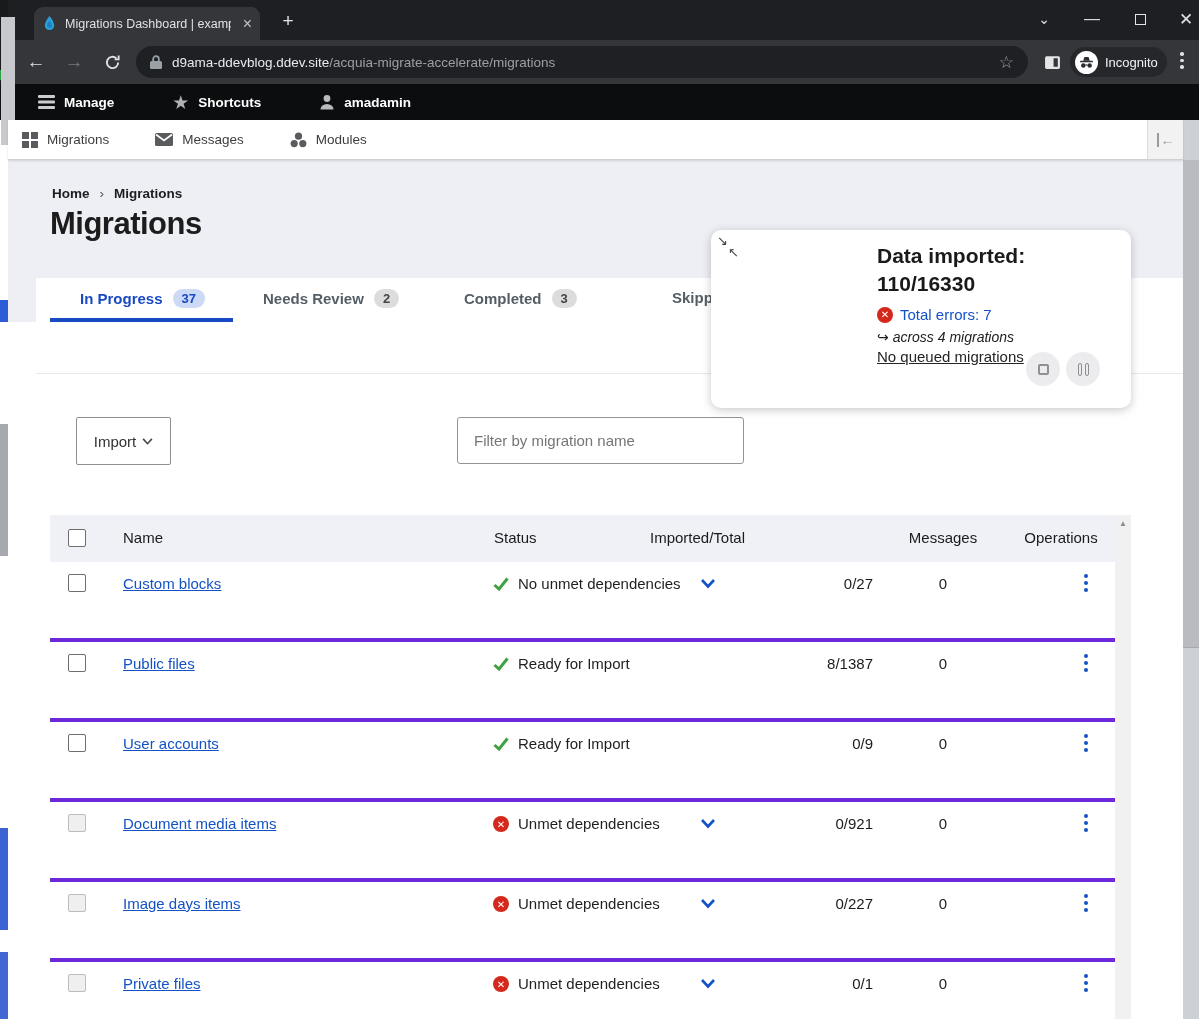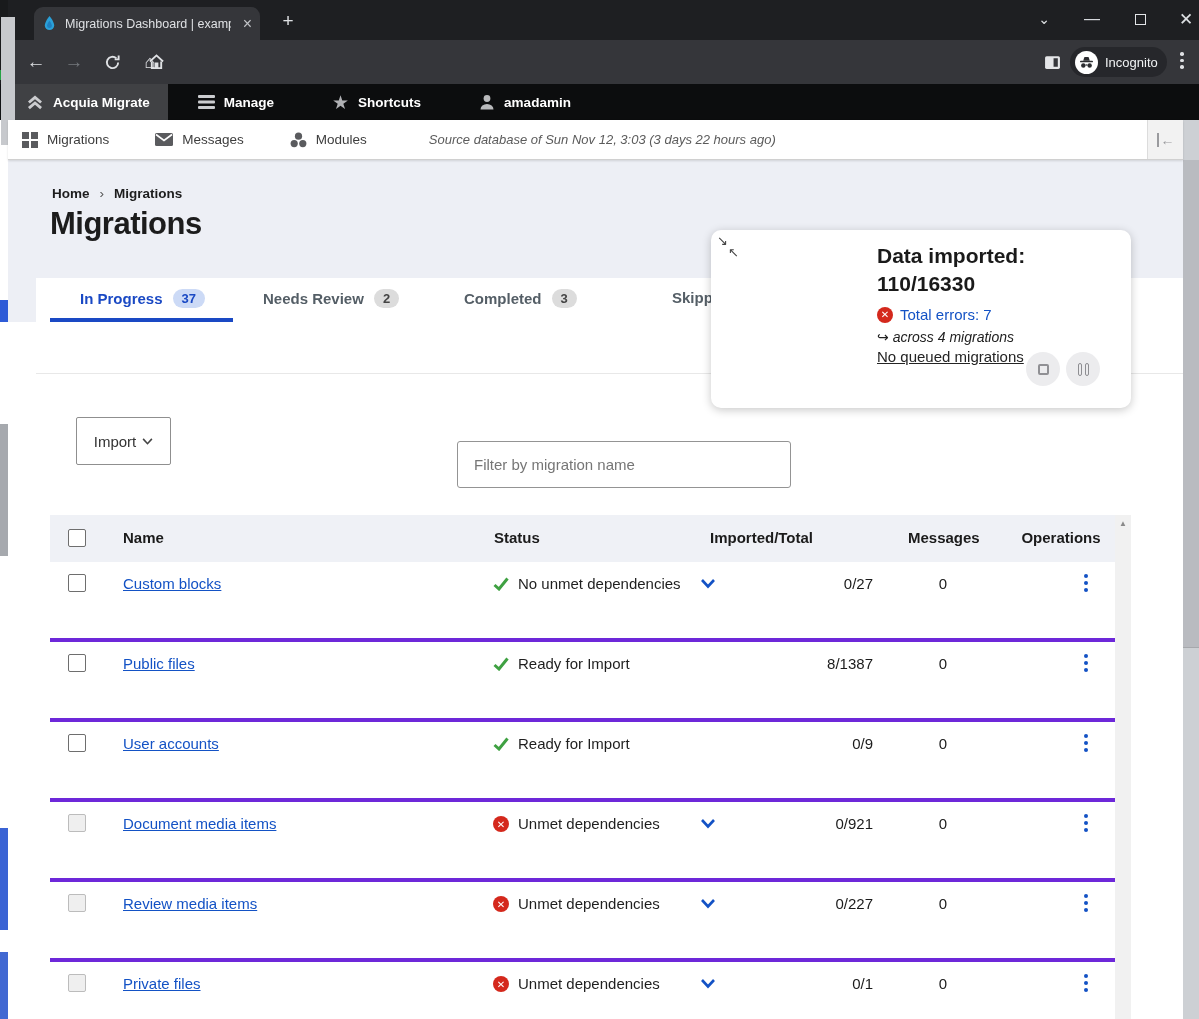--- a/index.html
+++ b/index.html
@@ -73,22 +73,22 @@
   .tabitem.active .tabbadge { background:#ccdaf6; color:#1a49c4; }
   .tab-underline { left:50px; top:318px; width:183px; height:4px; background:#1a49c4; }
 
   .section-divider { left:36px; top:373px; width:1147px; height:1px; background:#e8e8e8; }
 
   
   .btn-import { left:76px; top:417px; width:95px; height:48px; background:#fff; border:1px solid #8f8f8f; border-radius:2px;
                 display:flex; align-items:center; justify-content:center; gap:6px; font-size:15px; color:#333; }
   .btn-disabled { left:180px; top:417px; width:221px; height:48px; background:#ced2d8; border-radius:3px;
                   display:flex; align-items:center; justify-content:center; font-size:15px; font-weight:bold; color:#68707a; }
-  .filter-input { left:457px; top:417px; width:334px; height:47px; border:1px solid #949494; border-radius:3px;
-                  font-size:15px; color:#c2410c; padding:0 16px; font-family:"Liberation Sans","DejaVu Sans",sans-serif;margin-top:24px; }
+  .filter-input { left:457px; top:417px; width:287px; height:47px; border:1px solid #949494; border-radius:3px;
+                  font-size:15px; color:#c2410c; padding:0 16px; font-family:"Liberation Sans","DejaVu Sans",sans-serif; }
   .filter-input::placeholder { color:#767676; }
 
   
   .card { left:711px; top:230px; width:420px; height:178px; background:#fff; border-radius:10px;
           box-shadow:0 2px 10px rgba(0,0,0,.22); z-index:20; }
   .card-arrow { position:absolute; font-size:13px; color:#444; line-height:1; }
   .ring { position:absolute; left:24px; top:14px; width:116px; height:116px; border:12px solid #1449c9; border-radius:50%;
           display:flex; align-items:center; justify-content:center; }
   .ring-inner { width:92px; height:92px; border-radius:50%; background:linear-gradient(to top,#bac9ef 14px,#ffffff 14px);
                 display:flex; align-items:center; justify-content:center; }
@@ -100,21 +100,21 @@
   .across-row { position:absolute; left:166px; top:99px; font-size:14px; font-style:italic; color:#222; }
   .queued-row { position:absolute; left:166px; top:118px; font-size:15px; color:#242424;text-decoration:underline; }
   .card-btn { position:absolute; top:122px; width:34px; height:34px; border-radius:50%; background:#ececee;
               display:flex; align-items:center; justify-content:center; }
   .stop-sq { width:11px; height:11px; border:2px solid #909094; border-radius:2px; }
   .pause-bars { display:flex; gap:3px; }
   .pause-bars i { width:4px; height:13px; border:1.5px solid #8e8e92; border-radius:2px; }
 
   
   .thead { left:50px; top:515px; width:1065px; height:47px; background:#eff1f6; }
-  .th { position:absolute; top:14px; font-size:15px; font-weight:bold; color:#1b1b1b; }
+  .th { position:absolute; top:14px; font-size:15px; font-weight:normal; color:#1b1b1b; }
   .tbody { left:50px; top:562px; width:1065px; height:457px; background:#fff; overflow:hidden; }
   .trow { position:relative; width:1065px; height:80px; border-bottom:4px solid #6d28d9; background:#fff; }
   .cb { position:absolute; left:18px; top:12px; width:18px; height:18px; border:1.5px solid #6e6e6e; border-radius:2px; background:#fff; }
   .cb.dis { border-color:#bcbcbc; background:#efefef; }
   .thead .cb { top:14px; }
   .rowlink { position:absolute; left:73px; top:13px; font-size:15px; color:#1352c5; text-decoration:underline; }
   .st-ico { position:absolute; left:442px; top:13px; width:18px; height:18px; display:flex; align-items:center; justify-content:center; }
   .st-err { border-radius:50%; background:#d4281c; color:#fff; font-size:10px; font-weight:bold; width:16px; height:16px; left:443px; top:14px; }
   .st-text { position:absolute; left:468px; top:13px; font-size:15px; color:#1f1f1f; }
   .st-chev { position:absolute; left:650px; top:16px; }
@@ -179,20 +179,28 @@
     <div class="navico" style="left:100px;"></div>
 
     <div class="navico" style="left:98px;"></div>
 
     <div class="navico" style="left:134px;">
       <svg width="17" height="16" viewBox="0 0 18 17">
           <path d="M2 8 L9 1.5 L16 8" fill="none" stroke="#dfe1e4" stroke-width="2"></path>
           <path d="M4 8 v7 h4 v-5 h2 v5 h4 V8" fill="none" stroke="#dfe1e4" stroke-width="2"></path>
         </svg>
     </div>
+    <div class="urlbar">
+      <svg width="12" height="14" viewBox="0 0 12 14">
+        <rect y="6" width="12" height="8" rx="1.5" fill="#9aa0a6"></rect>
+        <path d="M3.2 6 V4 a2.8 2.8 0 0 1 5.6 0 V6" stroke="#9aa0a6" stroke-width="1.8" fill="none"></path>
+      </svg>
+      <span class="urltext"><span class="url-domain">d9ama-ddevblog.ddev.site</span><span class="url-path">/acquia-migrate-accelerate/migrations</span></span>
+      <span class="url-star">☆</span>
+    </div>
     <div class="navico" style="left:1030px;">
       <svg width="17" height="15" viewBox="0 0 16 14">
           <rect x="1" y="1" width="14" height="12" rx="1.5" fill="#e5e6e8"></rect>
           <rect x="9" y="3" width="4" height="8" fill="#35363a"></rect>
         </svg>
     </div>
     <div class="incog">
       <span class="incog-circle">
         <svg width="15" height="13" viewBox="0 0 16 14">
             <rect x="1" y="5" width="14" height="1.8" rx="0.9" fill="#2b2c2f"></rect>
@@ -205,27 +213,20 @@
       <span class="incog-label">Incognito</span>
     </div>
     <div class="menu-dots">
         <i></i>
         <i></i>
         <i></i>
       </div>
   </div>
 
   <div class="abs adminbar">
-    <div class="admin-item admin-brand">
-      <svg width="18" height="15" viewBox="0 0 18 16">
-        <path d="M2.5 8 L9 2.5 L15.5 8" fill="none" stroke="#cbcccf" stroke-width="3"></path>
-        <path d="M2.5 14 L9 8.5 L15.5 14" fill="none" stroke="#cbcccf" stroke-width="3"></path>
-      </svg>
-      <span>Acquia Migrate</span>
-    </div>
     <div class="admin-gap"></div>
     <div class="admin-item">
       <svg width="17" height="14" viewBox="0 0 17 14">
         <rect width="17" height="3" rx="1" fill="#cbcccf"></rect>
           <rect y="5.5" width="17" height="3" rx="1" fill="#cbcccf"></rect>
           <rect y="11" width="17" height="3" rx="1" fill="#cbcccf"></rect>
       </svg>
       <span>Manage</span>
     </div>
     <div class="admin-gap" style="width:26px;"></div>
@@ -261,21 +262,20 @@
       <span>Messages</span>
     </div>
     <div class="sec-item" style="margin-left:18px;">
       <svg width="17" height="16" viewBox="0 0 17 16">
         <circle cx="8.5" cy="4.2" r="3.6" fill="#5a5b5e"></circle>
           <circle cx="4.2" cy="11.6" r="3.6" fill="#5a5b5e"></circle>
           <circle cx="12.8" cy="11.6" r="3.6" fill="#5a5b5e"></circle>
       </svg>
       <span>Modules</span>
     </div>
-    <div class="source-note">Source database of Sun Nov 12, 3:03 (3 days 22 hours ago)</div>
     <div class="collapse-btn">
       <span class="collapse-glyph">←</span>
     </div>
   </div>
 
   <div class="abs page-bg"></div>
   <div class="abs header-zone"></div>
 
   <div class="abs breadcrumb">
     <span>Home</span>
@@ -334,21 +334,21 @@
           <i></i>
           <i></i>
         </span>
       </div>
   </div>
 
   <div class="abs thead">
     <div class="cb"></div>
     <div class="th" style="left:73px;">Name</div>
     <div class="th" style="left:444px;">Status</div>
-    <div class="th" style="left:600px;width:223px;text-align:center;">Imported/Total</div>
+    <div class="th" style="left:600px;width:223px;text-align:left;">Imported/Total</div>
     <div class="th" style="left:858px;width:70px;text-align:center;">Messages</div>
     <div class="th" style="left:956px;width:110px;text-align:center;">Operations</div>
   </div>
   <div class="abs tbody" id="rows-host">
       <div class="trow">
         <div class="cb"></div>
         <a class="rowlink">Custom blocks</a>
         <span class="st-ico">
           <svg width="16" height="14" viewBox="0 0 16 14">
             <path d="M1.5 8 L6 12 L14.5 1.5" fill="none" stroke="#3fa142" stroke-width="3"></path>
@@ -415,21 +415,21 @@
         <div class="c-imp">0/921</div>
         <div class="c-msg">0</div>
         <div class="ops">
           <i></i>
           <i></i>
           <i></i>
         </div>
       </div>
       <div class="trow">
         <div class="cb dis"></div>
-        <a class="rowlink">Review media items</a>
+        <a class="rowlink">Image days items</a>
         <span class="st-ico st-err">✕</span>
         <span class="st-text">Unmet dependencies</span>
         <span class="st-chev">
           <svg width="16" height="11" viewBox="0 0 16 11">
             <path d="M2 2 L8 8.5 L14 2" fill="none" stroke="#1352c5" stroke-width="2.6"></path>
           </svg>
         </span>
         <div class="c-imp">0/227</div>
         <div class="c-msg">0</div>
         <div class="ops">

